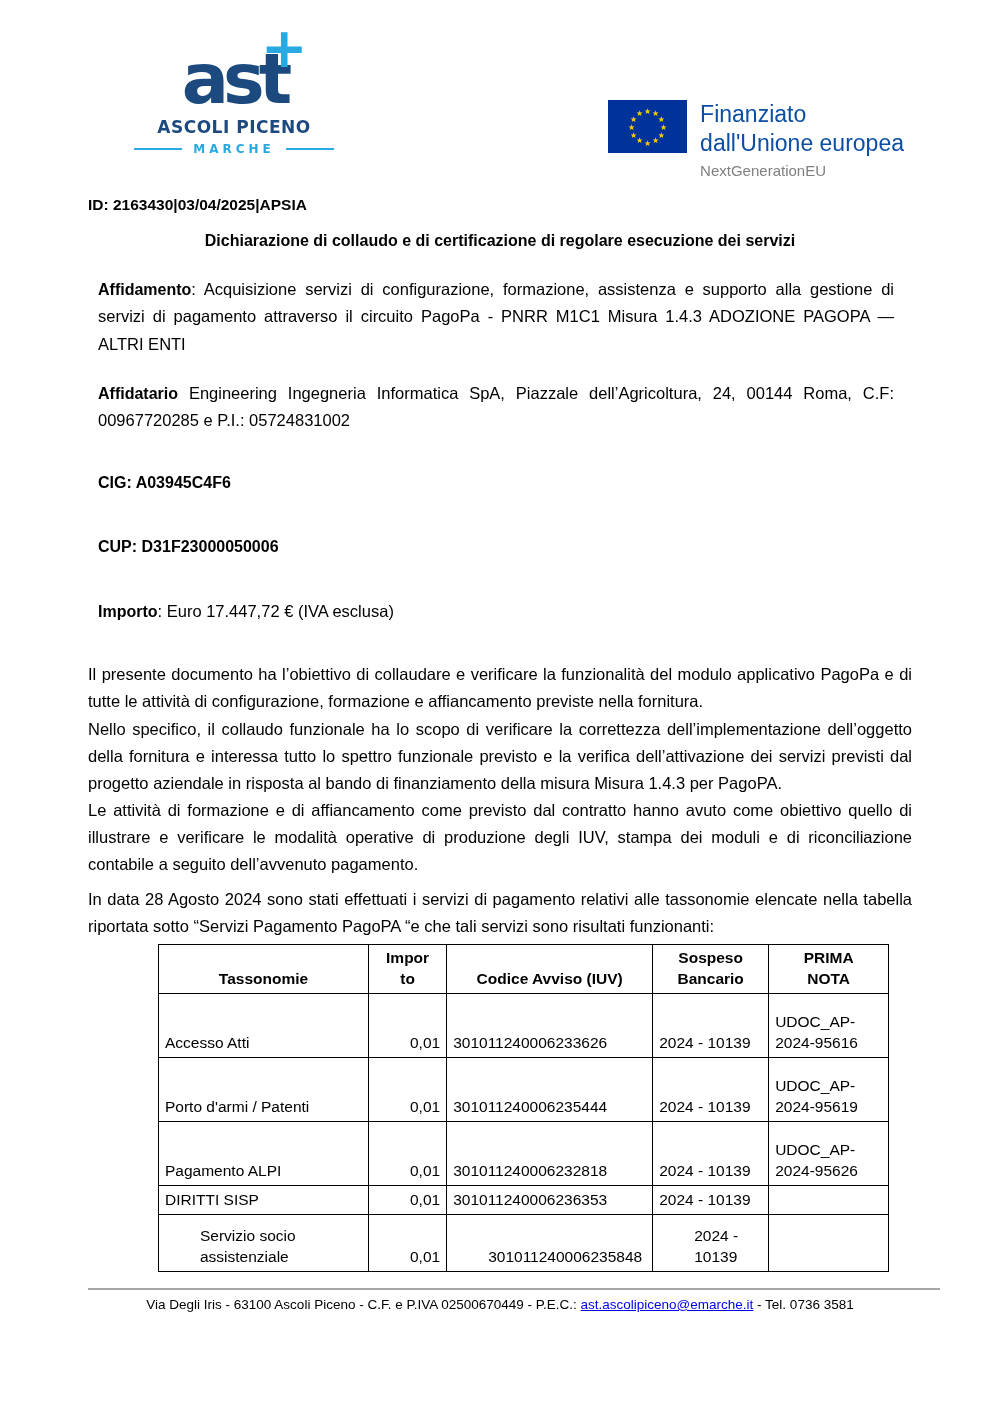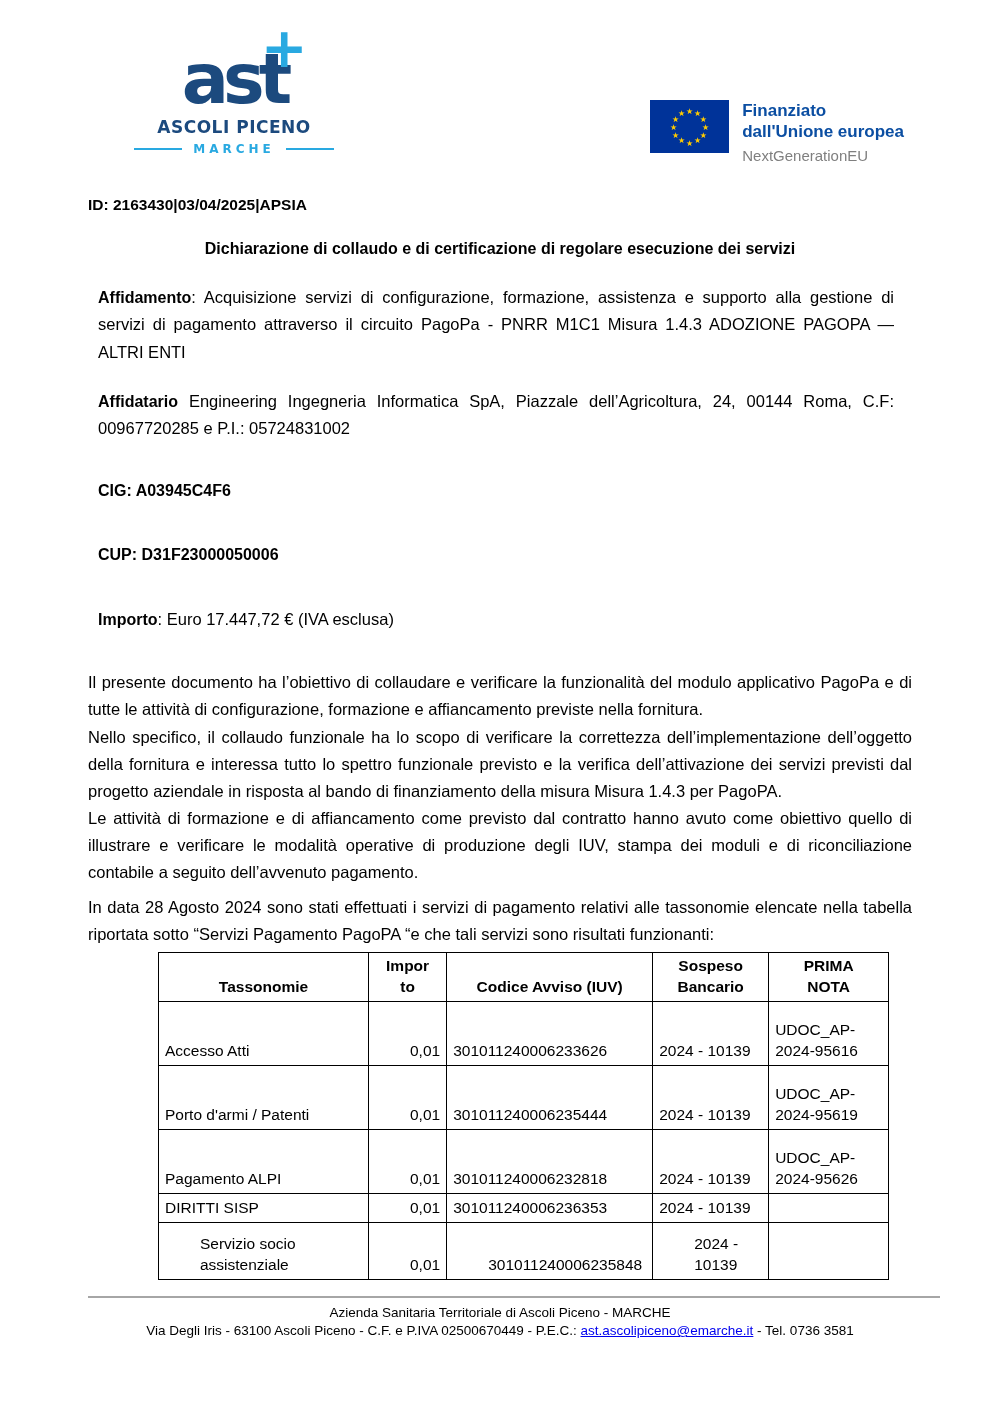--- a/index.html
+++ b/index.html
@@ -22,26 +22,26 @@
   .logo-t{position:relative;display:inline-block;}
   .logo-plus{position:absolute;top:-26px;left:2px;color:var(--lightblue);
     font-size:56px;font-weight:bold;letter-spacing:0;line-height:1;}
   .logo-sub{color:var(--navy);font-weight:bold;font-size:17px;letter-spacing:0.5px;margin-top:4px;white-space:nowrap;}
   .logo-region{display:flex;align-items:center;gap:11px;margin-top:5px;color:var(--lightblue);
     font-size:12px;letter-spacing:4px;font-weight:bold;}
   .logo-region .rl{flex:1;height:2px;background:var(--lightblue);}
   .eu{display:flex;gap:13px;margin-top:54px;margin-right:8px;align-items:flex-start;}
   .eu-flag{flex:0 0 auto;}
   .eu-txt{line-height:1.25;}
-  .eu-t1,.eu-t2{font-weight:bold;font-size:17px;color:var(--eutext);}
+  .eu-t1,.eu-t2{font-weight:normal;font-size:23px;color:var(--eutext);}
   .eu-t3{font-size:15px;color:var(--graytext);margin-top:4px;}
 
   
   .idline{margin-top:18px;font-weight:bold;font-size:15.5px;}
-  .title{margin-top:26px;text-align:center;font-weight:bold;font-size:16px;}
+  .title{margin-top:18px;text-align:center;font-weight:bold;font-size:16px;}
   .blk{margin-left:10px;margin-right:18px;}
   .para{font-size:16.5px;line-height:1.65;text-align:justify;margin:0;}
   .affid{margin-top:26px;}
   .affida{margin-top:22px;}
   .kv{font-weight:bold;font-size:16px;}
   .cig{margin-top:40px;}
   .cup{margin-top:46px;}
   .imp{margin-top:46px;font-size:16.5px;}
   .bodytext{margin-top:40px;}
   .bodytext .para{line-height:1.64;}
@@ -187,17 +187,16 @@
         <td class="c-imp">0,01</td>
         <td class="c-cod">301011240006235848</td>
         <td class="c-sos">2024 - 10139</td>
         <td class="c-pn"></td>
       </tr>
     </tbody>
   </table>
 
   <div class="footer">
     <hr class="footer-rule">
-    <div class="f1">Azienda Sanitaria Territoriale di Ascoli Piceno - MARCHE</div>
     <div class="f2"><span>Via Degli Iris - 63100 Ascoli Piceno - C.F. e P.IVA 02500670449 - P.E.C.: </span><a href="#">ast.ascolipiceno@emarche.it</a><span> - Tel. 0736 3581</span></div>
   </div>
 
 </div>
 
 </body></html>

